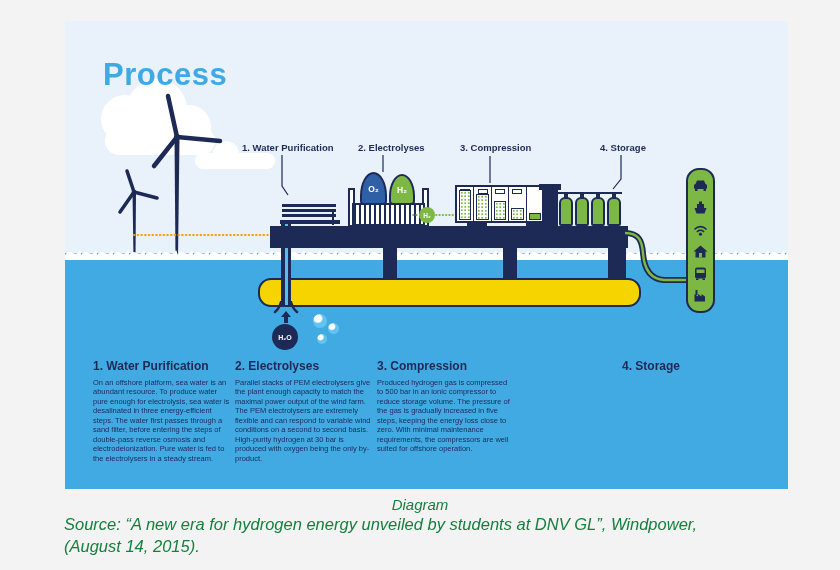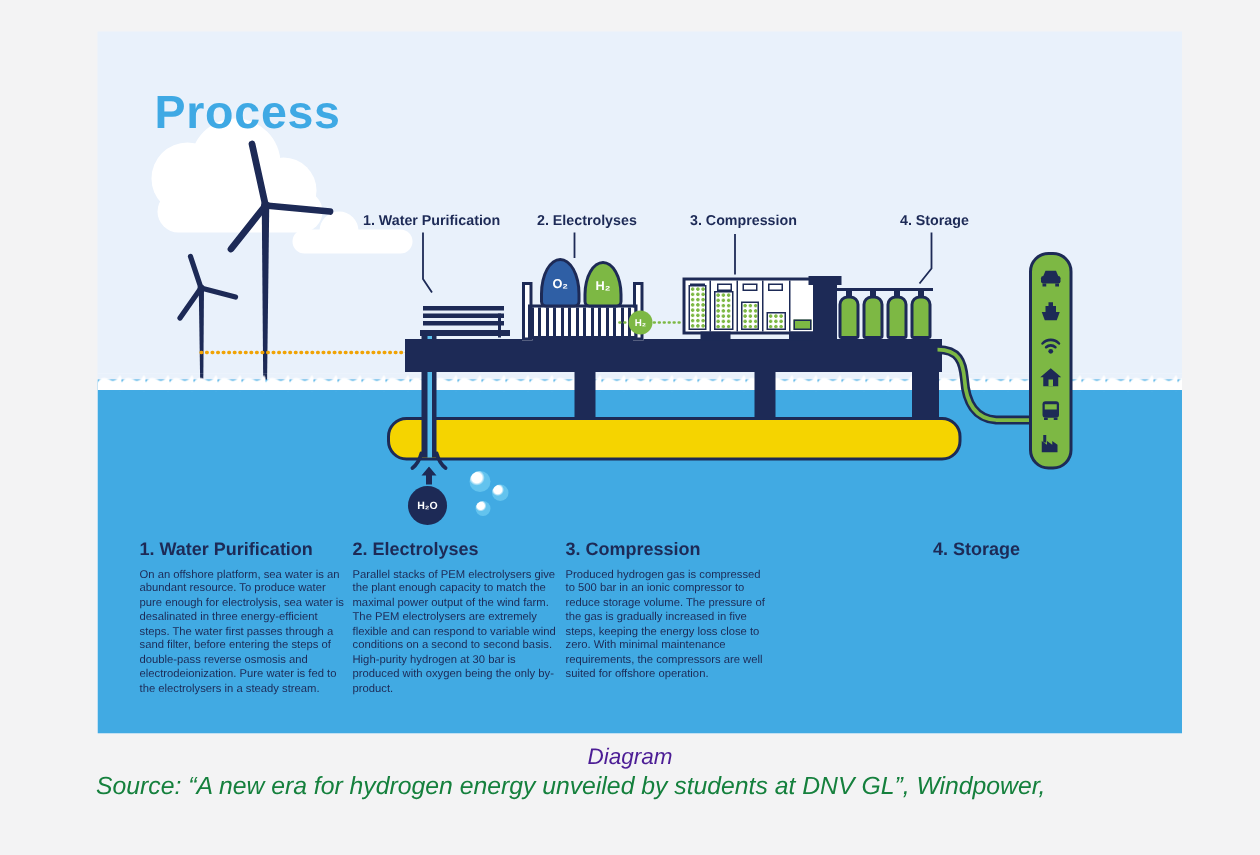--- a/index.html
+++ b/index.html
@@ -46,21 +46,21 @@
   .valve{top:171px;width:4px;height:6px;}
   
   #station{left:621px;top:147px;width:29px;height:145px;background:#7db844;border:2.5px solid #1d2a56;box-sizing:border-box;border-radius:13px;display:flex;flex-direction:column;align-items:center;justify-content:space-between;padding:9px 0;}
   
   .stage-label{color:#1d2a56;font-size:9.5px;font-weight:bold;top:121px;white-space:nowrap;}
   
   .section{top:338px;color:#1d2a56;}
   .section h3{margin:0 0 5px 0;font-size:12px;font-weight:bold;}
   .section p{margin:0;font-size:7.5px;line-height:1.26;}
   
-  #caption{left:0;top:496px;width:840px;text-align:center;font-style:italic;font-size:15px;color:#4c1d95;}
+  #caption{left:0;top:496px;width:840px;text-align:center;font-style:italic;font-size:15px;color:#15803d;}
   #source{left:64px;top:514px;width:724px;font-style:italic;font-size:16.5px;line-height:1.33;color:#15803d;}
   svg{display:block;}
 </style>
 </head>
 <body>
 
 <div id="diagram">
 
   <div class="abs cloud" style="left:36px;top:74px;width:48px;height:48px;"></div>
   <div class="abs cloud" style="left:62px;top:58px;width:60px;height:60px;"></div>
@@ -240,13 +240,14 @@
     <p>Produced hydrogen gas is compressed to 500 bar in an ionic compressor to reduce storage volume. The pressure of the gas is gradually increased in five steps, keeping the energy loss close to zero. With minimal maintenance requirements, the compressors are well suited for offshore operation.</p>
   </div>
   <div class="abs section" style="left:557px;width:130px;">
     <h3>4. Storage</h3>
   </div>
 </div>
 
 <div class="abs" id="caption">Diagram</div>
 <div class="abs" id="source">
   <div>Source: “A new era for hydrogen energy unveiled by students at DNV GL”, Windpower,</div>
+  <div>(August 14, 2015).</div>
 </div>
 
 </body></html>

